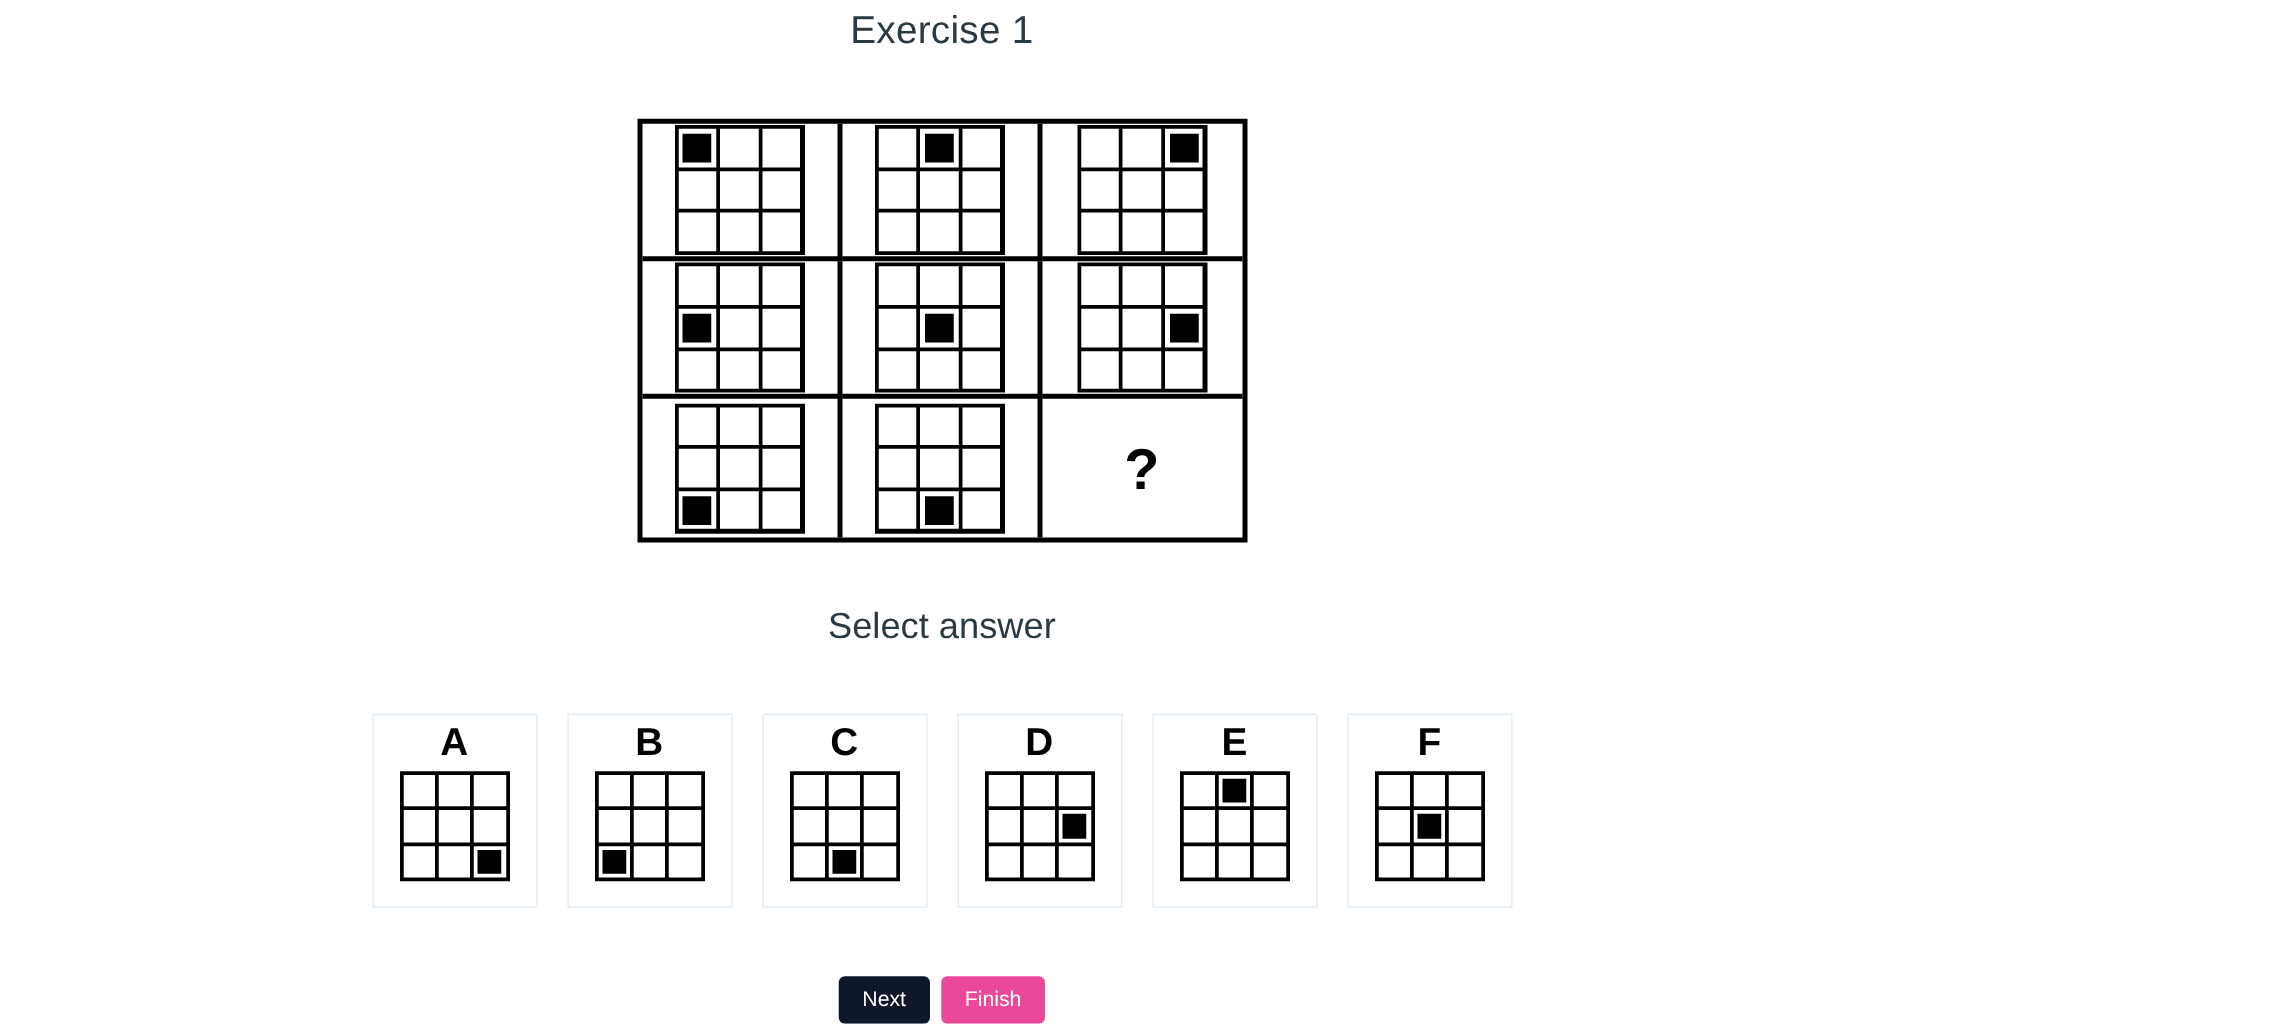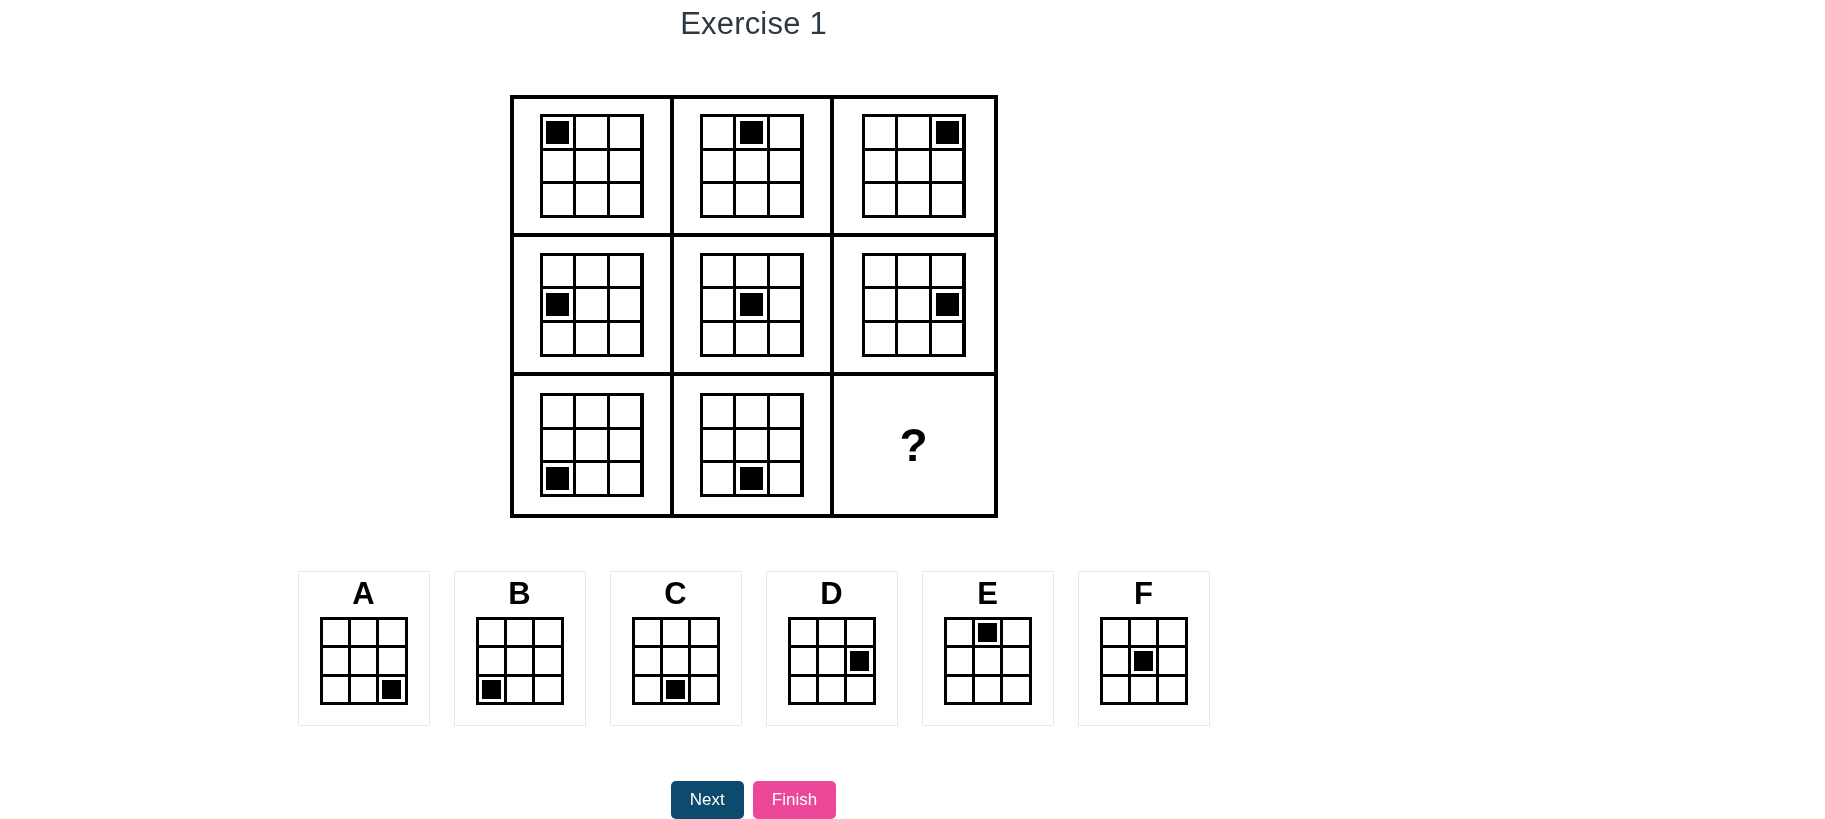--- a/index.html
+++ b/index.html
@@ -147,21 +147,21 @@
   .btn {
     border: none;
     border-radius: 5px;
     font-size: 17px;
     font-family: "Liberation Sans", sans-serif;
     padding: 9px 19px;
     color: #ffffff;
     cursor: pointer;
     line-height: 1.15;
   }
-  .btn-next   { background: #0c4a6e; }
+  .btn-next   { background: #0f172a; }
   .btn-finish { background: #ec4899; }
 </style>
 </head>
 <body>
 
 <div class="page">
 
   <h1 class="exercise-title">Exercise 1</h1>
 
   <div class="matrix" id="matrix">
@@ -267,20 +267,21 @@
           <div class="fig-cell"></div>
           <div class="fig-cell filled"></div>
           <div class="fig-cell"></div>
         </div>
       </div>
       <div class="matrix-cell">
         <span class="qmark">?</span>
       </div>
     </div>
 
+  <div class="select-answer">Select answer</div>
 
   <div class="options-row" id="options-row">
       <div class="option-card">
         <div class="option-letter">A</div>
         <div class="fig size-opt">
           <div class="fig-cell"></div>
           <div class="fig-cell"></div>
           <div class="fig-cell"></div>
           <div class="fig-cell"></div>
           <div class="fig-cell"></div>

